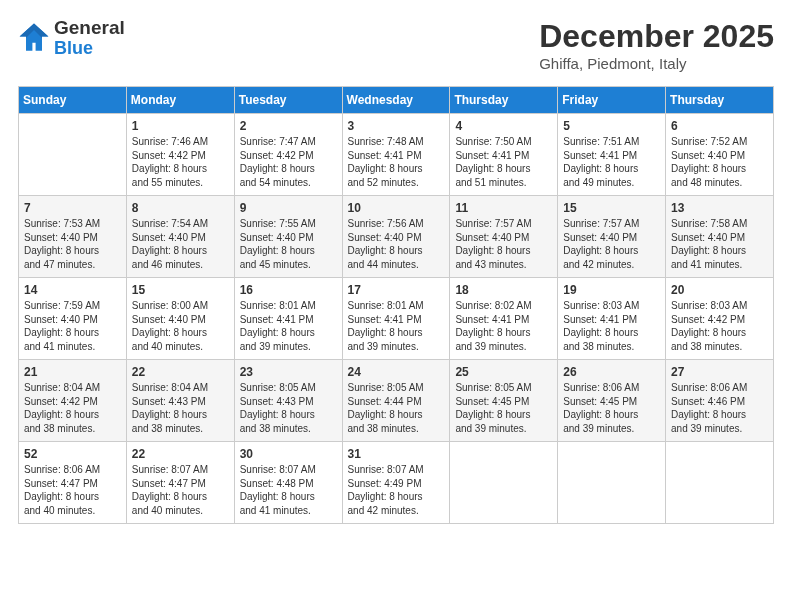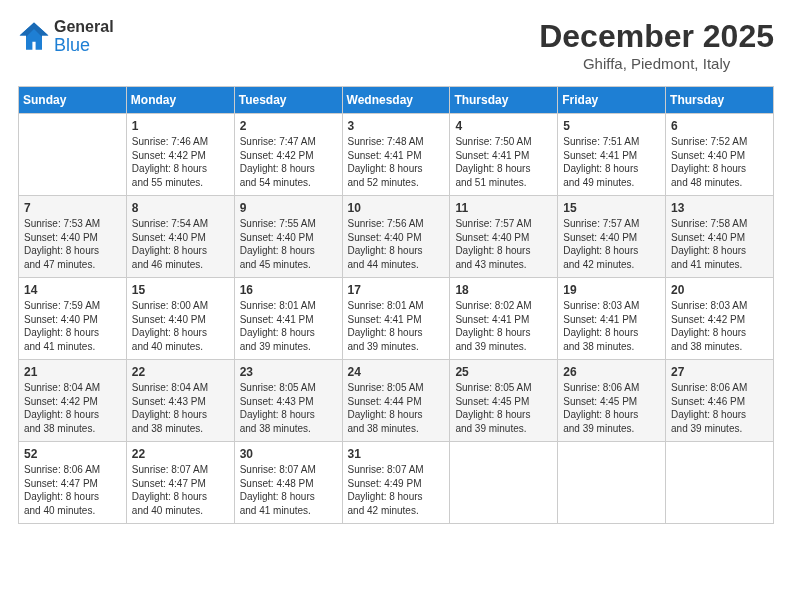--- a/index.html
+++ b/index.html
@@ -25,36 +25,36 @@
     .logo {
       display: flex;
       align-items: center;
     }
     .logo-text {
       display: flex;
       flex-direction: column;
       line-height: 1.1;
     }
     .logo-general {
-      font-size: 16px;
+      font-size: 19px;
       font-weight: bold;
       color: #333;
     }
     .logo-blue {
       font-size: 18px;
-      font-weight: normal;
+      font-weight: bold;
       color: #1e7fd4;
     }
     .logo-icon {
       width: 32px;
       height: 32px;
       margin-right: 4px;
     }
     .title-block {
-      text-align: center;
+      text-align: left;
     }
     .month-title {
       font-size: 32px;
       font-weight: bold;
       color: #333;
     }
     .subtitle {
       font-size: 15px;
       color: #555;
     }

